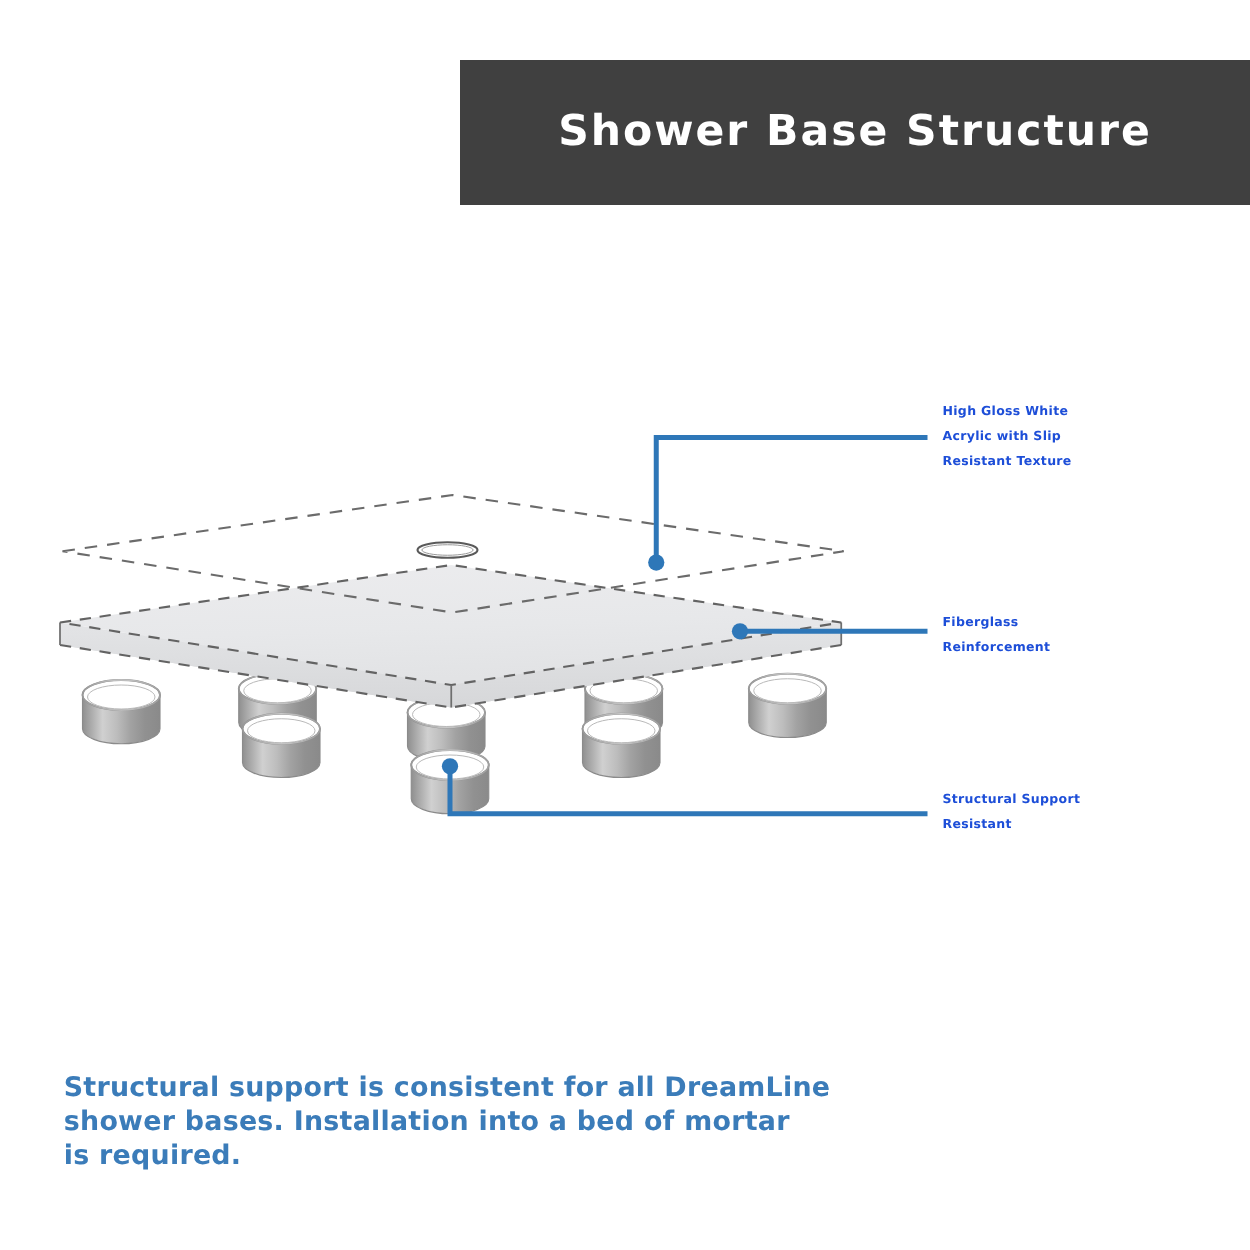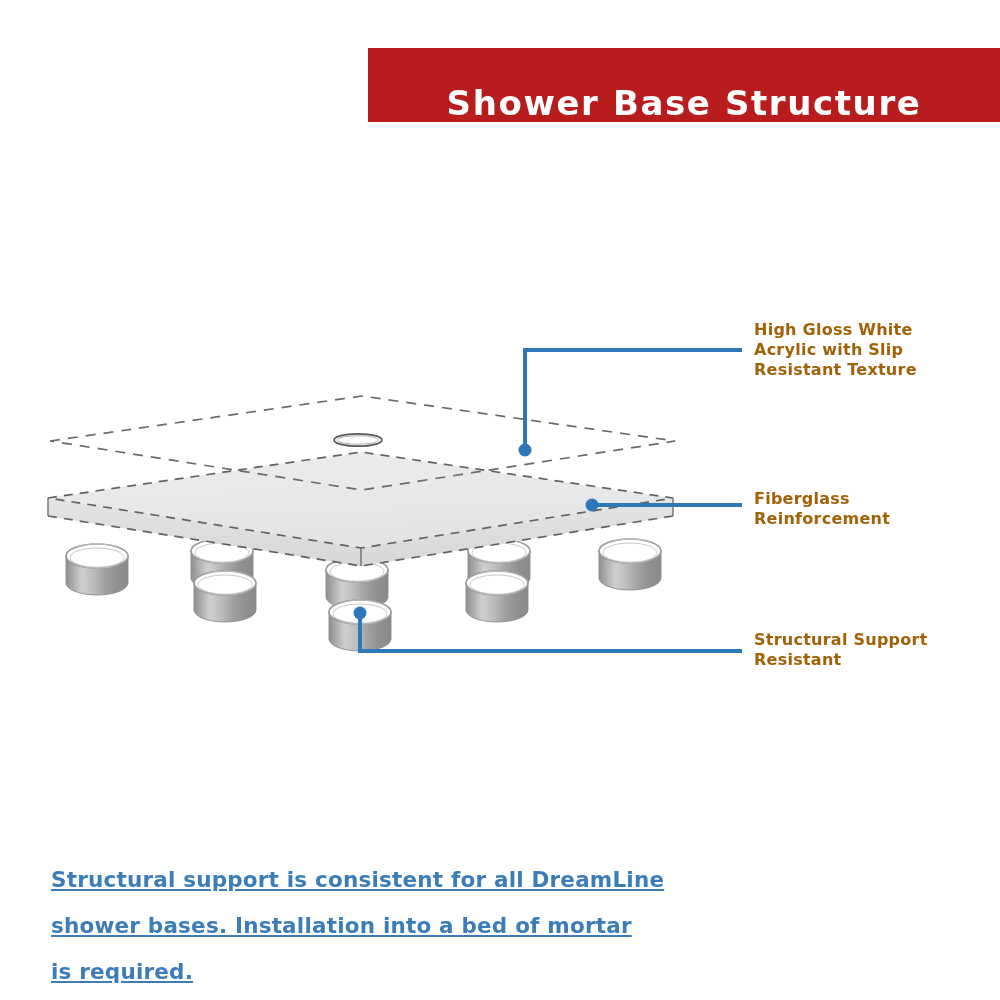--- a/index.html
+++ b/index.html
@@ -25,24 +25,24 @@
     height: 1000px;
     background: #ffffff;
   }
 
   
   .title-banner {
     position: absolute;
     left: 368px;
     top: 48px;
     width: 632px;
-    height: 74px;
-    background: #b91c1c;
+    height: 116px;
+    background: #404040;
     display: flex;
-    align-items: flex-end;
+    align-items: center;
     justify-content: center;
     box-sizing: border-box;
   }
   .title-banner .title-text {
     color: #ffffff;
     font-family: "DejaVu Sans", sans-serif;
     font-size: 34px;
     font-weight: bold;
     letter-spacing: 1.6px;
     line-height: 1;
@@ -57,46 +57,45 @@
     left: 0;
     top: 0;
     width: 1000px;
     height: 1000px;
     pointer-events: none;
   }
 
   
   .callout-label {
     position: absolute;
-    color: #a16207;
+    color: #1d4ed8;
     font-family: "DejaVu Sans", sans-serif;
     font-weight: bold;
-    font-size: 16px;
+    font-size: 10px;
     line-height: 20px;
     letter-spacing: 0.25px;
     white-space: pre-line;
   }
   #callout-0 { left: 754px; top: 320px; width: 236px; }
   #callout-1 { left: 754px; top: 489px; width: 236px; }
   #callout-2 { left: 754px; top: 630px; width: 236px; }
 
   
   .caption {
     position: absolute;
     left: 51px;
     top: 857px;
     width: 640px;
     color: #3b7cb9;
     font-family: "DejaVu Sans", sans-serif;
     font-weight: bold;
     font-size: 21.5px;
-    line-height: 46px;
+    line-height: 27px;
     letter-spacing: 0.2px;
     white-space: pre-line;
-    text-decoration: underline;
   }
 </style>
 </head>
 <body>
 
 <div id="stage">
 
   <div class="title-banner">
     <span class="title-text">Shower  Base  Structure</span>
   </div>

